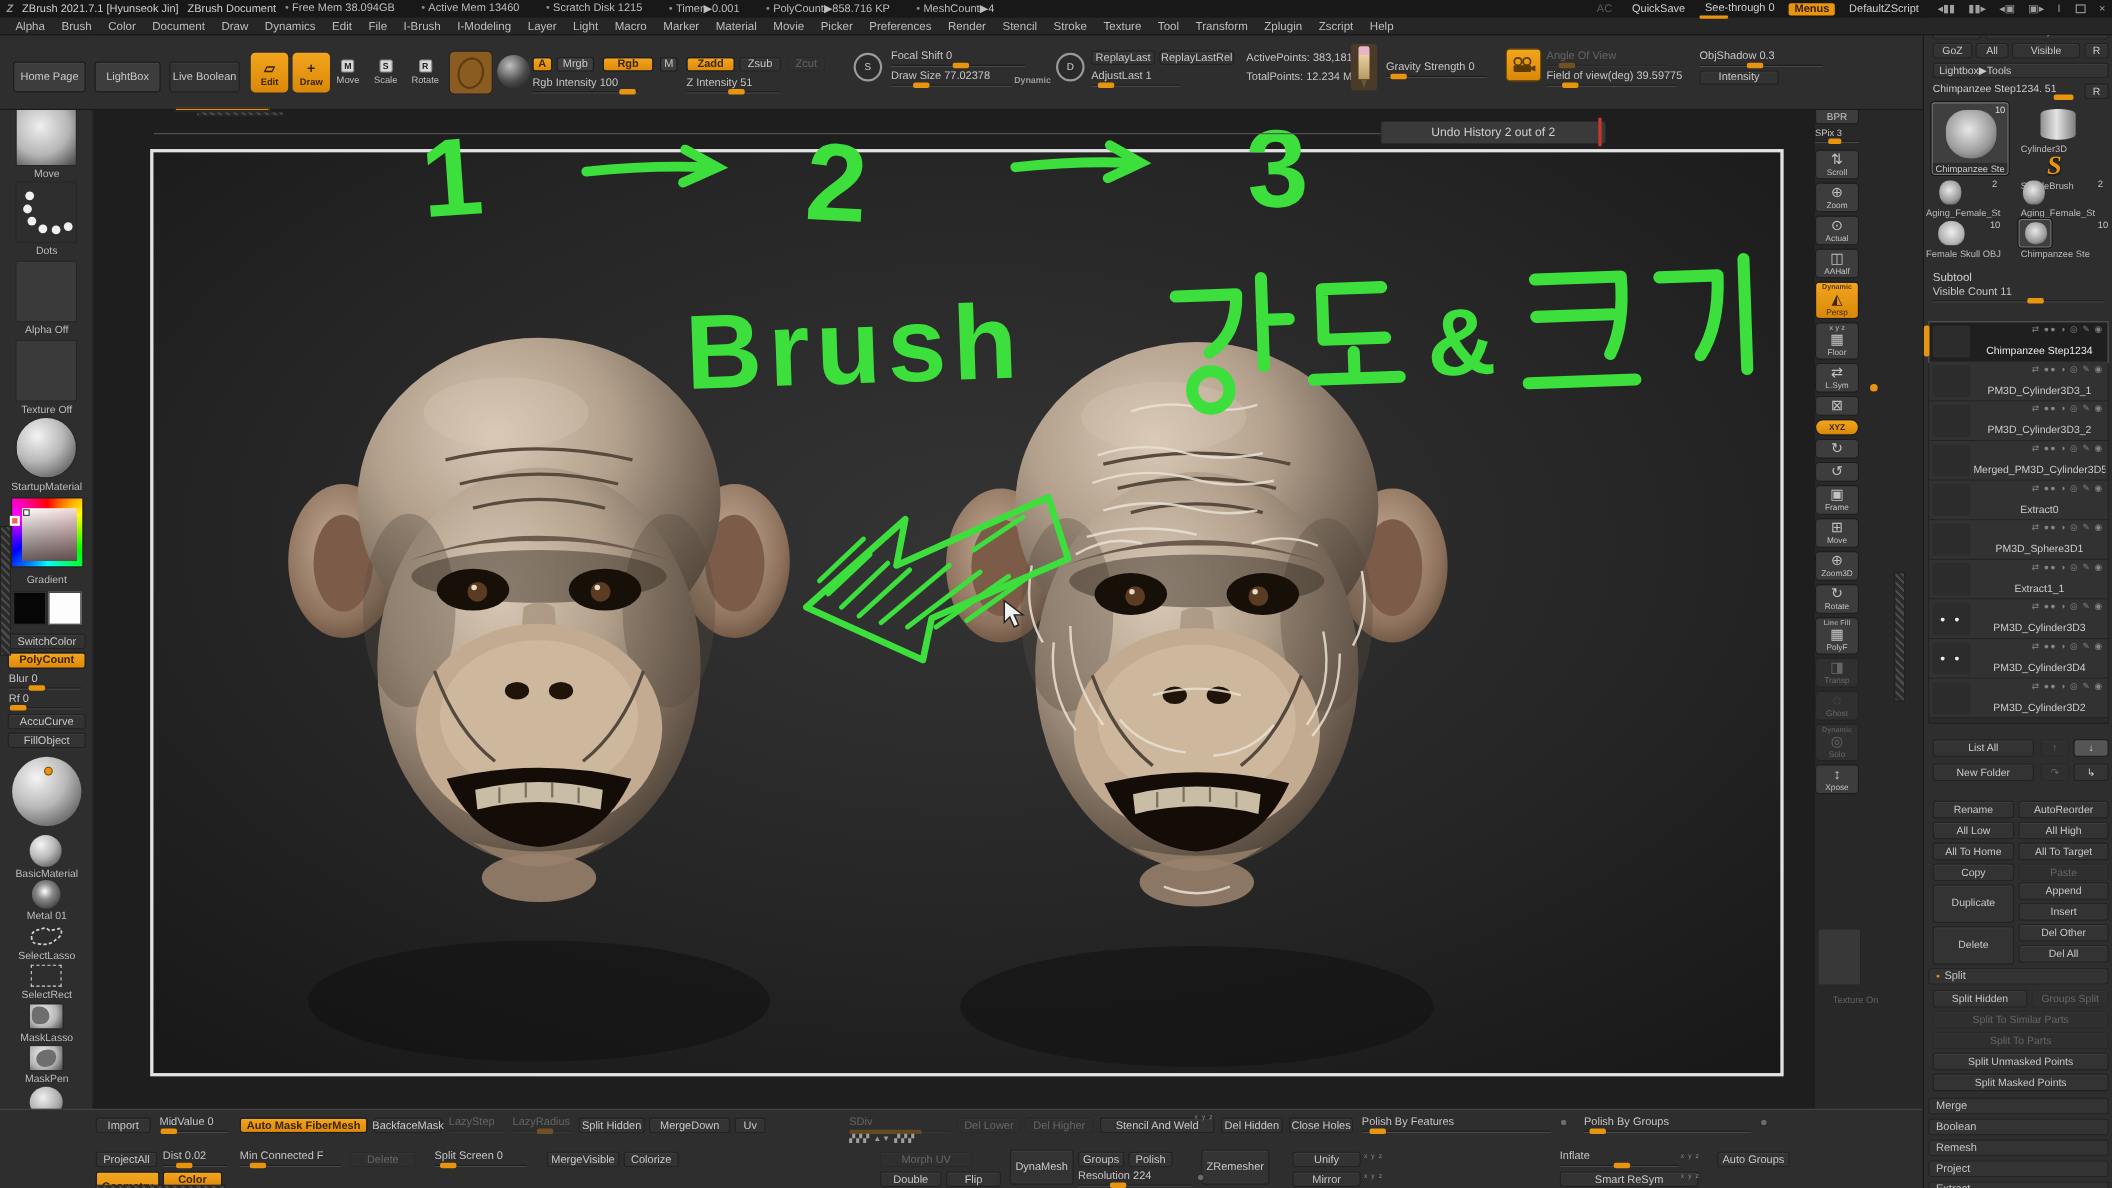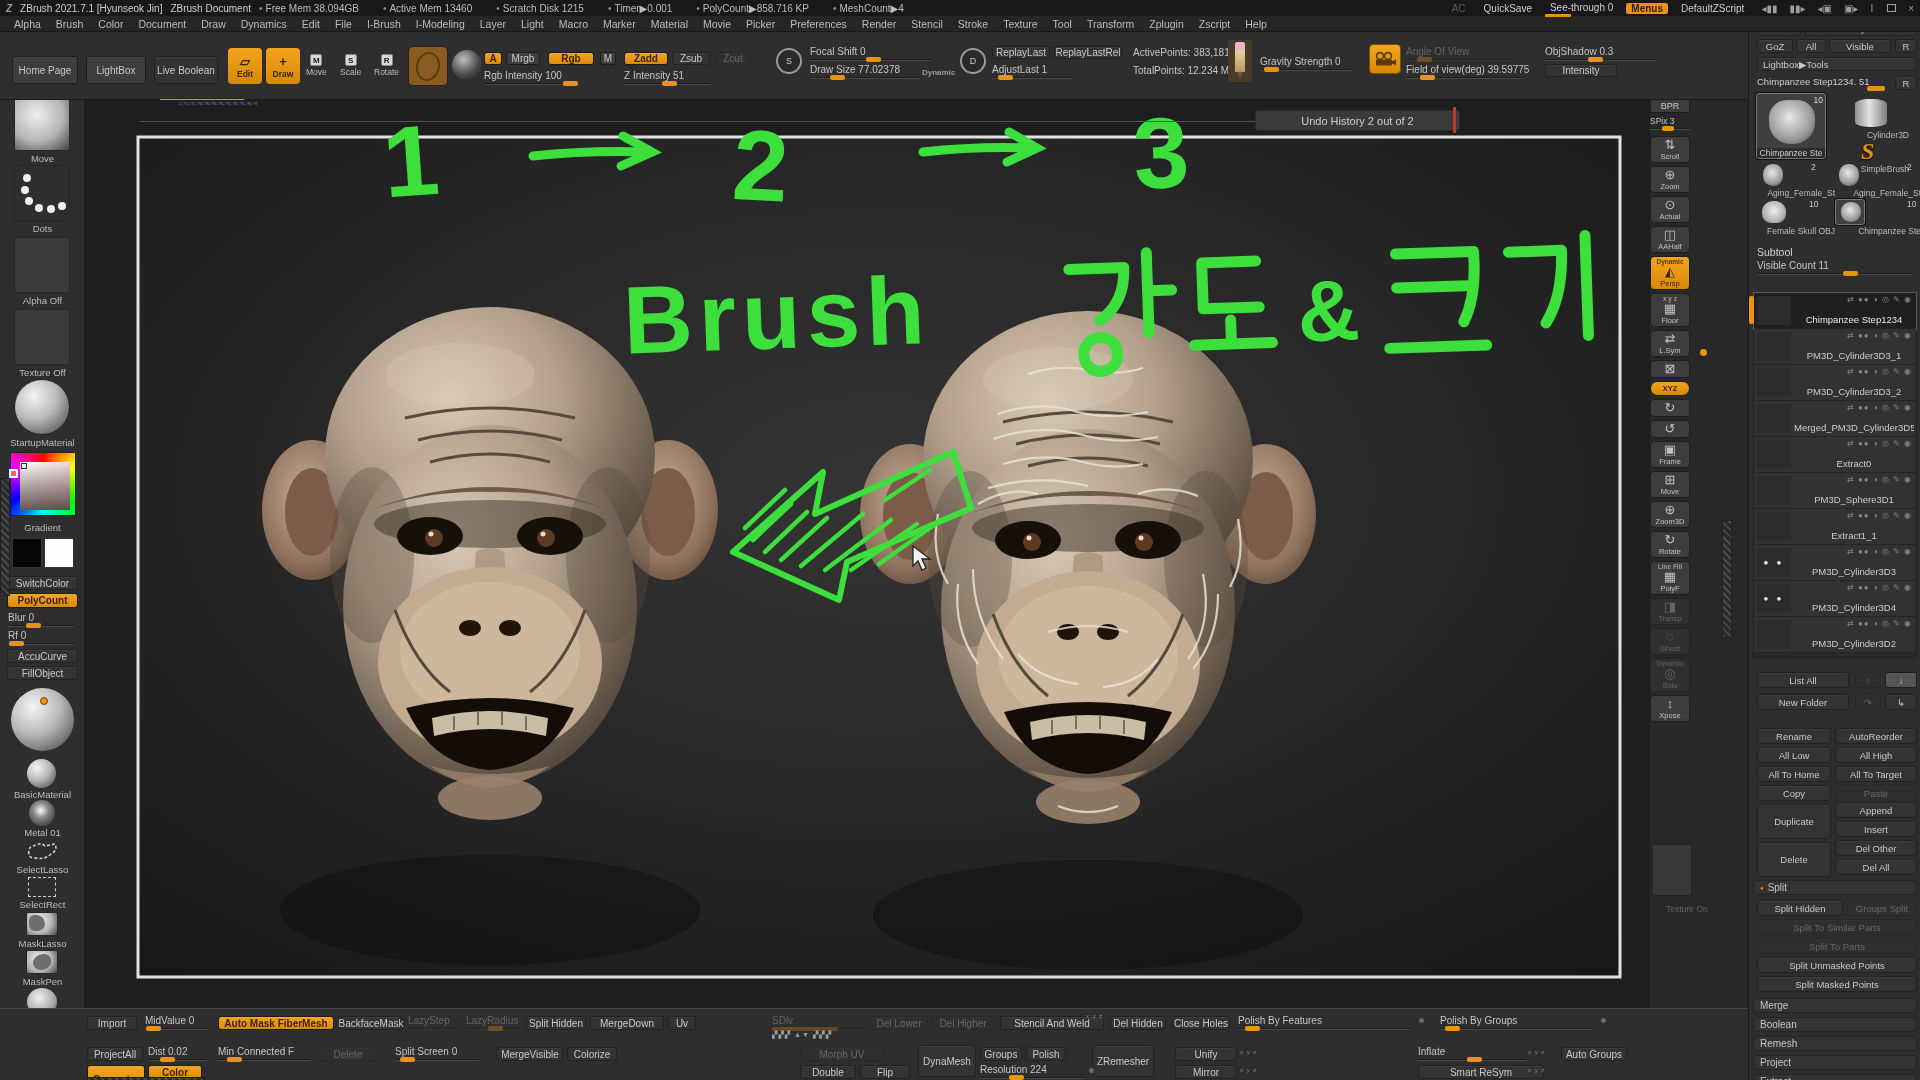--- a/index.html
+++ b/index.html
@@ -67,21 +67,21 @@
   .rs-item.pill{padding:2px 0;font-weight:bold;font-size:9px;background:linear-gradient(#f3a51f,#d88806);color:#3a2500;border-radius:8px}
   
   #righttray{left:1748px;top:16px;width:172px;height:1064px;background:#2e2e2e;border-left:1px solid #191919;z-index:35}
   #righttray .btn{font-size:9.5px}
   .sec-hd{position:absolute;left:4px;width:164px;height:15px;background:#333;border:1px solid #242424;border-radius:3px;color:#c6c6c6;font-size:10px;display:flex;align-items:center;padding-left:6px}
   .split-hd::before{content:"●";color:#e8940f;font-size:6px;margin-right:4px}
   .tool-thumb{position:absolute;background:#3f3f3f;border:1px solid #2a2a2a;border-radius:3px;overflow:hidden}
   .tool-thumb.sel{border:1px solid #777;box-shadow:0 0 0 1px #111}
   .badge{position:absolute;top:1px;right:2px;font-size:8.5px;color:#dadada}
   .tt-name{position:absolute;left:0;right:0;bottom:0;font-size:8.5px;color:#cfcfcf;text-align:center;background:rgba(30,30,30,.55);white-space:nowrap;overflow:hidden}
-  .tt-lbl{position:absolute;font-size:8.5px;color:#bdbdbd;white-space:nowrap;overflow:hidden;text-align:right}
+  .tt-lbl{position:absolute;font-size:8.5px;color:#bdbdbd;white-space:nowrap;overflow:hidden;text-align:left}
   .cyl{position:absolute;background:linear-gradient(90deg,#8f8f8f,#e4e4e4 45%,#7e7e7e);border-radius:45%/18%}
   .sbrushS{position:absolute;font-family:"Liberation Serif",serif;font-style:italic;font-weight:bold;color:#e8940f;text-shadow:0 1px 2px #000;font-size:24px}
   #subtool-list{position:absolute;left:4px;top:276px;width:164px;height:366px;background:#2b2b2b;border:1px solid #222}
   .st-row{position:relative;width:100%;height:36px;border-bottom:1px solid #242424;background:#323232}
   .st-row.sel{background:#1f1f1f;outline:1px solid #5a5a5a}
   .st-row .th{position:absolute;left:3px;top:3px;width:34px;height:29px;background:#2c2c2c;border-radius:2px}
   .th-blob{background:radial-gradient(circle at 45% 40%,#e8e8e8,#9a9a9a 60%,#3d3d3d)}
   .th-wide{background:radial-gradient(ellipse at 50% 45%,#efefef,#b0b0b0 65%,#3d3d3d)}
   .th-eyes{display:flex;align-items:center;justify-content:center;color:#eee;font-size:8px;letter-spacing:3px}
   .th-eyes::before{content:"● ●"}

